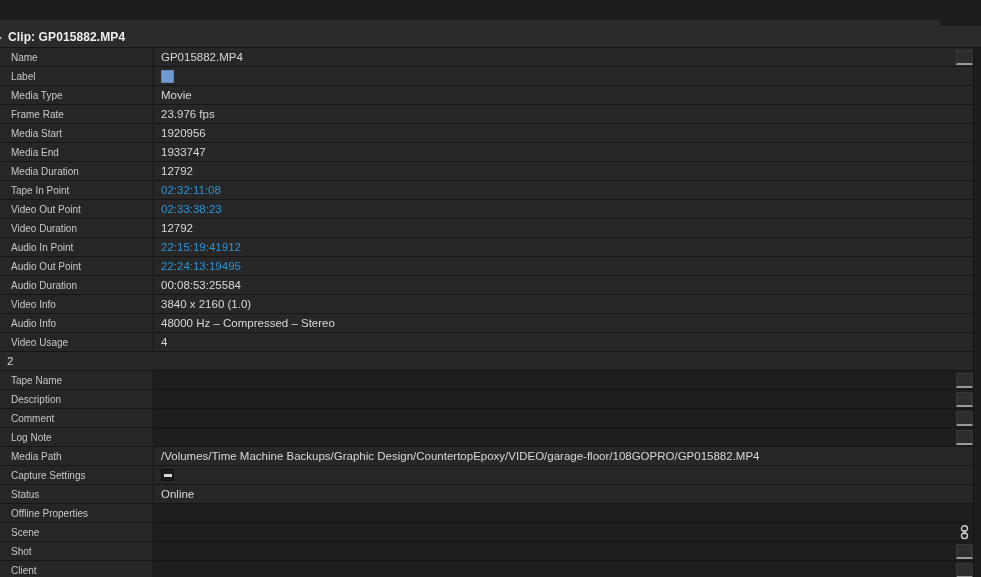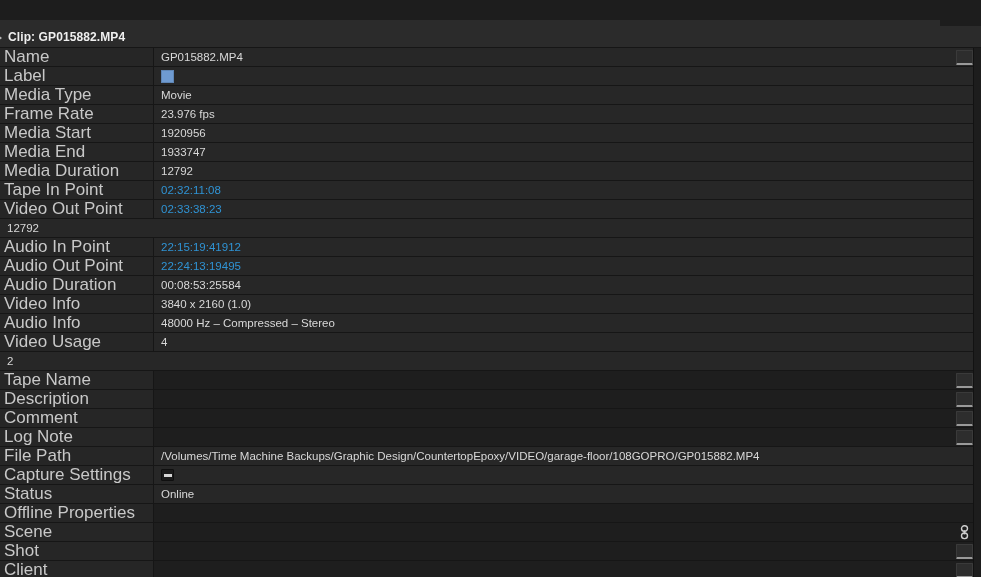--- a/index.html
+++ b/index.html
@@ -89,22 +89,22 @@
     border-bottom: 1px solid #161616;
     background: #232323;
   }
 
   .cell-name {
     flex: 0 0 154px;
     width: 154px;
     height: 100%;
     display: flex;
     align-items: center;
-    padding-left: 4px;
-    font-size: 17px;
+    padding-left: 11px;
+    font-size: 10px;
     color: #c8c8c8;
     background: #262626;
     border-right: 1px solid #161616;
     white-space: nowrap;
     overflow: hidden;
   }
   .cell-value {
     flex: 1 1 auto;
     height: 100%;
     display: flex;
@@ -242,20 +242,21 @@
       </div>
       <div class="row">
         <div class="cell-name">Tape In Point</div>
         <div class="cell-value tc">02:32:11:08</div>
       </div>
       <div class="row">
         <div class="cell-name">Video Out Point</div>
         <div class="cell-value tc">02:33:38:23</div>
       </div>
       <div class="row">
+        <div class="cell-name">Video Duration</div>
         <div class="cell-value">12792</div>
       </div>
       <div class="row">
         <div class="cell-name">Audio In Point</div>
         <div class="cell-value tc">22:15:19:41912</div>
       </div>
       <div class="row">
         <div class="cell-name">Audio Out Point</div>
         <div class="cell-value tc">22:24:13:19495</div>
       </div>
@@ -292,21 +293,21 @@
         <div class="cell-name">Comment</div>
         <div class="cell-value empty"></div>
         <div class="side-btn"></div>
       </div>
       <div class="row">
         <div class="cell-name">Log Note</div>
         <div class="cell-value empty"></div>
         <div class="side-btn"></div>
       </div>
       <div class="row">
-        <div class="cell-name">File Path</div>
+        <div class="cell-name">Media Path</div>
         <div class="cell-value">/Volumes/Time Machine Backups/Graphic Design/CountertopEpoxy/VIDEO/garage-floor/108GOPRO/GP015882.MP4</div>
       </div>
       <div class="row">
         <div class="cell-name">Capture Settings</div>
         <div class="cell-value">
           <span class="tri-check"></span>
         </div>
       </div>
       <div class="row">
         <div class="cell-name">Status</div>

